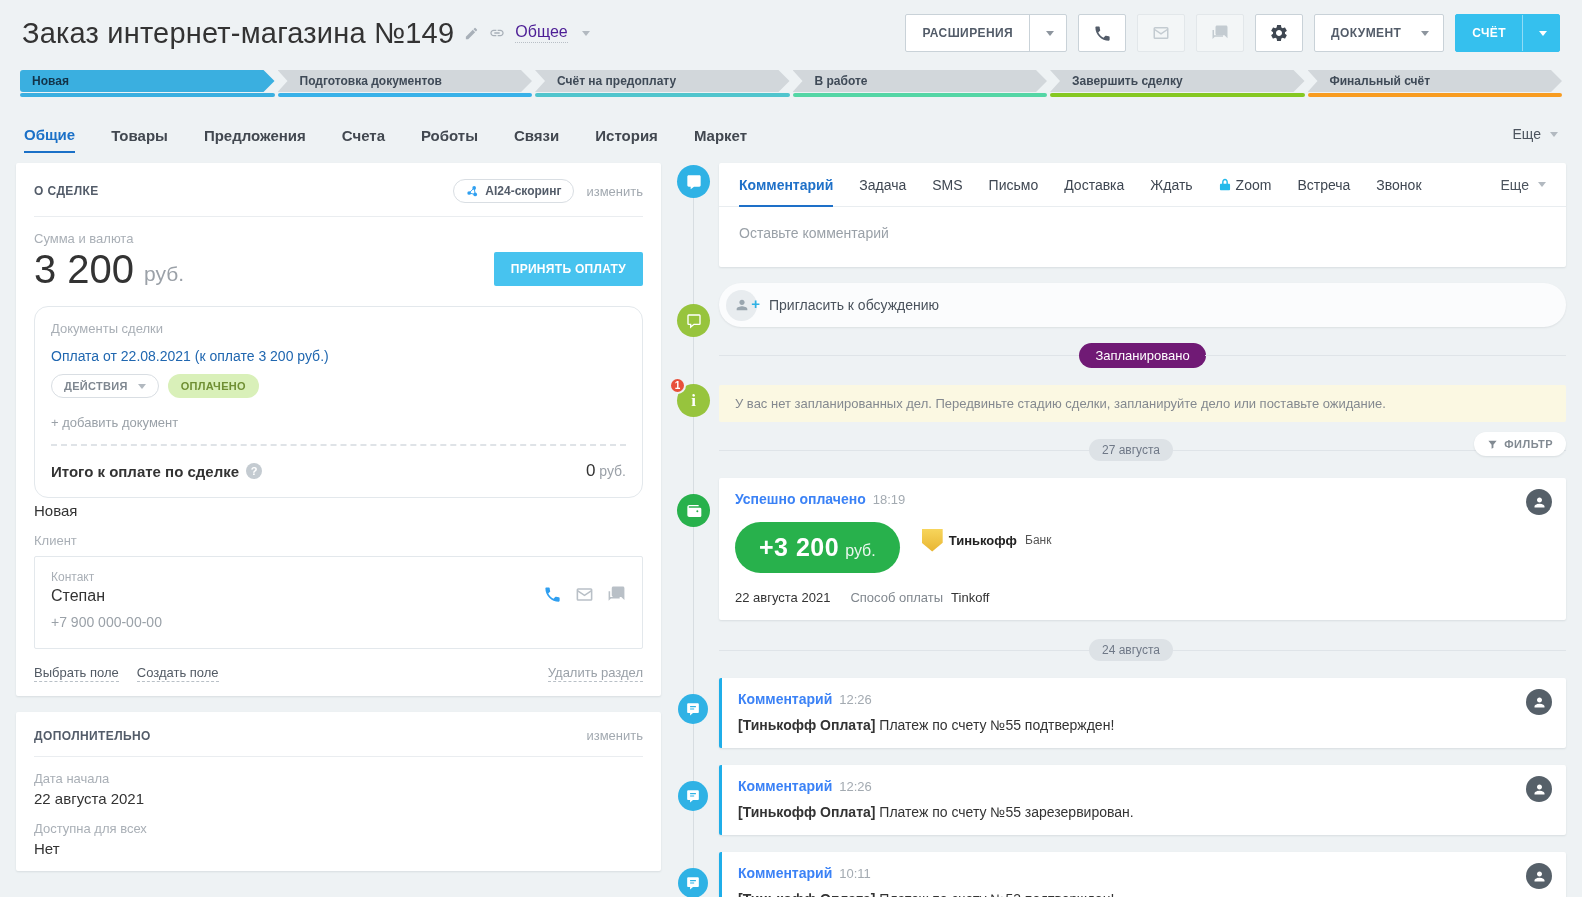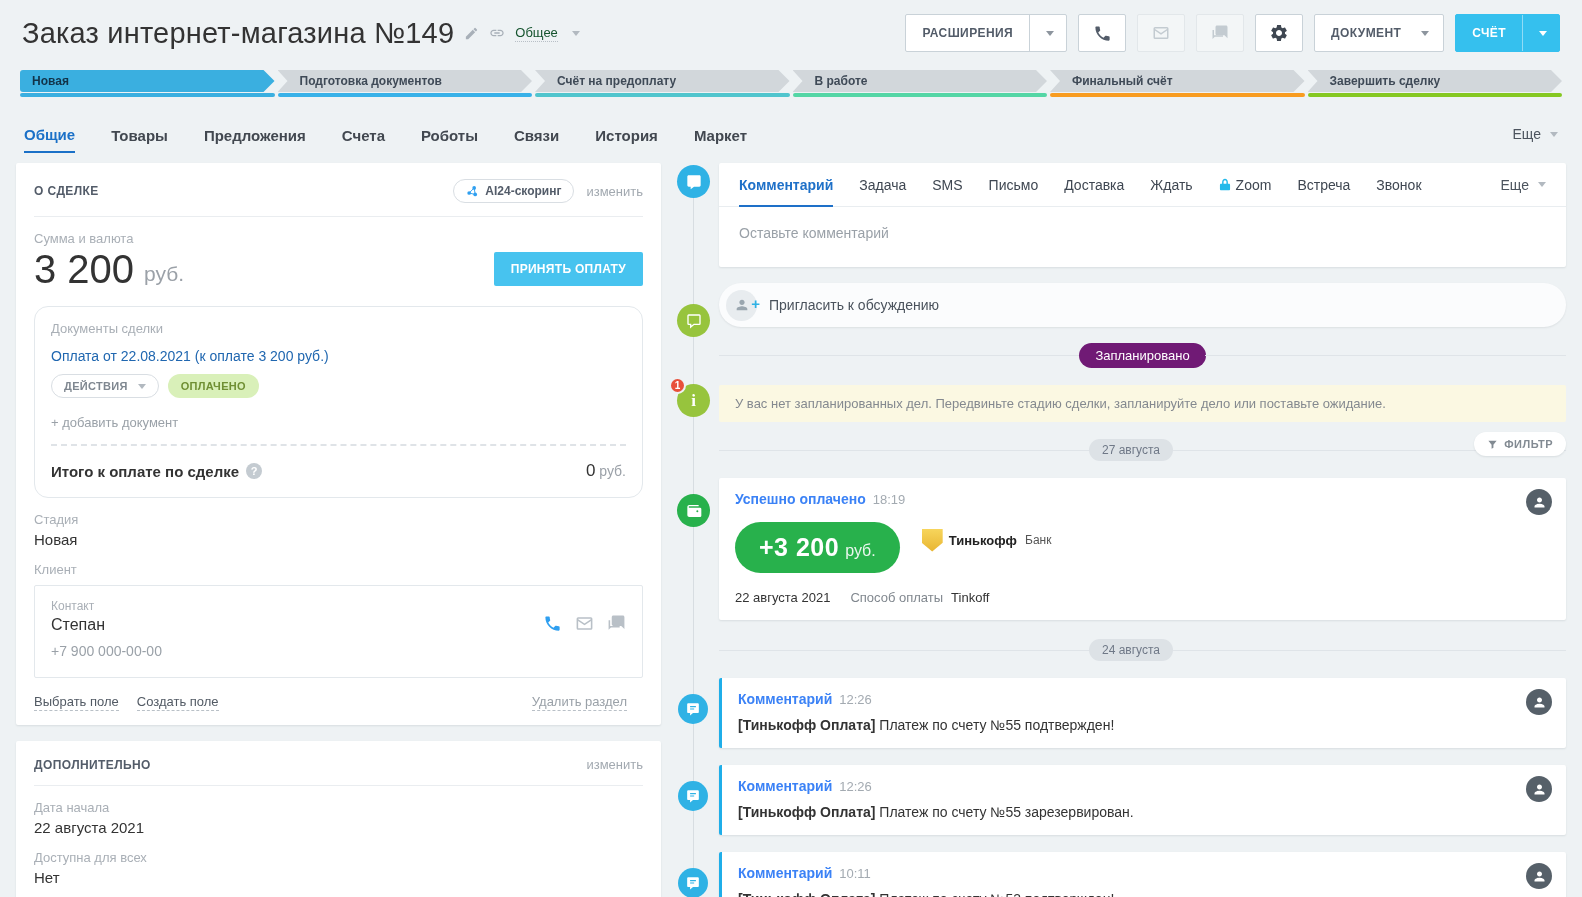--- a/index.html
+++ b/index.html
@@ -6,21 +6,21 @@
   html,body { width:1582px; height:897px; overflow:hidden; }
   body {
     font-family: "Liberation Sans","DejaVu Sans",sans-serif;
     background:#eef2f4; color:#333;
   }
   
   .hdr { padding: 14px 22px 0 22px; display:flex; justify-content:space-between; align-items:center; }
   .title-wrap { display:flex; align-items:center; gap:10px; }
   .page-title { font-size:29px; font-weight:300; color:#333; letter-spacing:.2px; white-space:nowrap; }
   .t-ico { color:#a8b0b8; display:inline-flex; align-items:center; }
-  .scope { font-size:13px; color:#14532d; border-bottom:1px dotted #b8bfc6; padding-bottom:1px; cursor:pointer;}
+  .scope { font-size:16px; color:#4c1d95; border-bottom:1px dotted #b8bfc6; padding-bottom:1px; cursor:pointer;}
   .caret { width:0; height:0; border-left:4px solid transparent; border-right:4px solid transparent; border-top:5px solid #b2b9c0; display:inline-block; margin-left:4px;}
   .hdr-btns { display:flex; align-items:center; gap:11px; }
   .btn { height:38px; background:#fff; border:1px solid #c9d2d8; border-radius:2px; display:inline-flex; align-items:center; justify-content:center; font-size:12px; font-weight:bold; color:#535c69; cursor:pointer; letter-spacing:.4px;}
   .btn.split { padding:0; }
   .btn.split .seg { padding:0 16px; height:100%; display:flex; align-items:center;}
   .btn.split .seg.dd { border-left:1px solid #c9d2d8; padding:0 12px;}
   .icon-btn { width:48px; }
   .icon-btn.muted { background:#f3f6f7; border-color:#e2e7ea; }
   .btn.blue { background:#35c0ee; border-color:#35c0ee; color:#fff; }
   .btn.blue .seg.dd { border-left:1px solid rgba(255,255,255,.45); }
@@ -68,21 +68,21 @@
   .total-val { margin-left:auto; font-size:14px; color:#9ba1a8; }
   .total-val b { font-size:17px; color:#333; font-weight:normal; }
   .f-value { font-size:15px; color:#333; margin-top:4px; }
   .client-box { border:1px solid #e3e8ec; border-radius:2px; margin-top:8px; padding:13px 16px 18px 16px;}
   .contact-row { display:flex; align-items:center;gap:17px; }
   .contact-name { font-size:16px; color:#333; margin-top:3px;}
   .contact-icons { margin-left:auto; display:flex; gap:13px; align-items:center;}
   .phone-num { font-size:14px; color:#9aa1a8; margin-top:9px; }
   .fields-row { display:flex; margin-top:16px; font-size:13px; }
   .dashed-link { color:#525a64; border-bottom:1px dashed #b9c0c7; cursor:pointer; margin-right:18px; padding-bottom:1px;}
-  .dashed-link.gray { color:#9aa1a8; margin-left:auto; margin-right:16px;}
+  .dashed-link.gray { color:#9aa1a8; margin-left:auto; margin-right:0;}
   
   .col-right { flex:1; position:relative; padding-left:42px; min-height:700px;}
   .rail { position:absolute; left:16px; top:24px; bottom:-20px; width:1px; background:#d7dde1; }
   .t-item { position:relative; }
   .t-circle { position:absolute; left:-42px; width:33px; height:33px; border-radius:50%; display:flex; align-items:center; justify-content:center; z-index:2;}
   .tc-blue { background:#2fb2e5; } .tc-lime { background:#97c43d; } .tc-green { background:#28b14c; }
   .composer { overflow:hidden; }
   .composer-tabs { display:flex; align-items:center; padding:0 20px; border-bottom:1px solid #e9edf0; height:44px;}
   .ctab { font-size:14px; color:#3f4752; margin-right:26px; cursor:pointer; height:44px; display:flex; align-items:center; gap:5px;}
   .ctab.active { color:#1e70c8; font-weight:bold; box-shadow:inset 0 -2px 0 #1e70c8; }
@@ -194,26 +194,26 @@
   </div>
   <div class="stage">
     <div class="stage-arrow">Счёт на предоплату</div>
     <div class="stage-bar" style="background-color: rgb(80, 197, 205);"></div>
   </div>
   <div class="stage">
     <div class="stage-arrow">В работе</div>
     <div class="stage-bar" style="background-color: rgb(84, 214, 165);"></div>
   </div>
   <div class="stage">
+    <div class="stage-arrow">Завершить сделку</div>
+    <div class="stage-bar" style="background-color: rgb(133, 200, 33);"></div>
+  </div>
+  <div class="stage">
     <div class="stage-arrow">Финальный счёт</div>
     <div class="stage-bar" style="background-color: rgb(248, 156, 32);"></div>
-  </div>
-  <div class="stage">
-    <div class="stage-arrow">Завершить сделку</div>
-    <div class="stage-bar" style="background-color: rgb(133, 200, 33);"></div>
   </div>
 </div>
 
 <div class="tabs">
   <span class="tab active">Общие</span>
   <span class="tab">Товары</span>
   <span class="tab">Предложения</span>
   <span class="tab">Счета</span>
   <span class="tab">Роботы</span>
   <span class="tab">Связи</span>
@@ -264,21 +264,20 @@
         </div>
         <div class="add-doc">+ добавить документ</div>
         <hr class="dash">
         <div class="total-row">
           <span class="total-label">Итого к оплате по сделке</span>
           <span class="q-ico">?</span>
           <span class="total-val"><b>0</b> <span>руб.</span></span>
         </div>
       </div>
 
-      <div class="f-label">Стадия</div>
       <div class="f-value">Новая</div>
 
       <div class="f-label">Клиент</div>
       <div class="client-box">
         <div class="docs-label" style="font-size:12px;">Контакт</div>
         <div class="contact-row">
           <span class="contact-name">Степан</span>
           <span class="contact-icons">
             <svg width="19" height="19" viewBox="0 0 24 24" fill="#2f9ff0">
                 <path d="M6.62 10.79c1.44 2.83 3.76 5.14 6.59 6.59l2.2-2.2c.27-.27.67-.36 1.02-.24 1.12.37 2.33.57 3.57.57.55 0 1 .45 1 1V20c0 .55-.45 1-1 1-9.39 0-17-7.61-17-17 0-.55.45-1 1-1h3.5c.55 0 1 .45 1 1 0 1.25.2 2.45.57 3.57.11.35.03.74-.25 1.02l-2.2 2.2z"></path>

